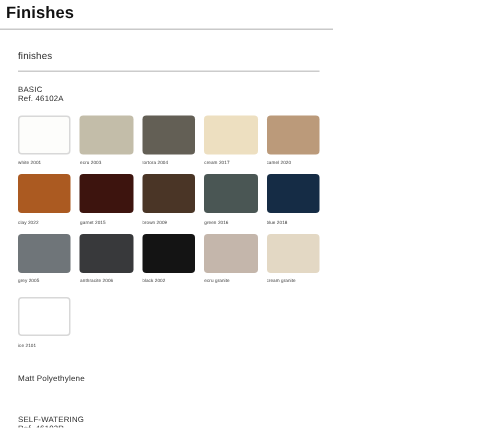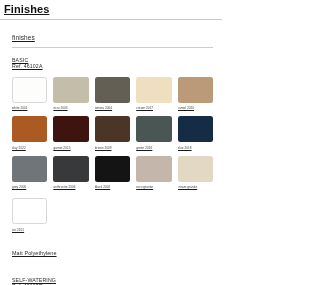--- a/index.html
+++ b/index.html
@@ -12,21 +12,20 @@
     background: #ffffff;
     font-family: "Liberation Sans", sans-serif;
     color: #1a1a1a;
     overflow: hidden;
   }
   .page {
     position: relative;
     width: 222px;
     height: 285px;
     box-sizing: border-box;
-    text-decoration: underline;
   }
   .page-title {
     font-size: 11px;
     font-weight: bold;
     color: #111111;
     padding: 3px 0 0 4px;
     letter-spacing: 0.1px;
     line-height: 13px;
   }
   .title-rule {

